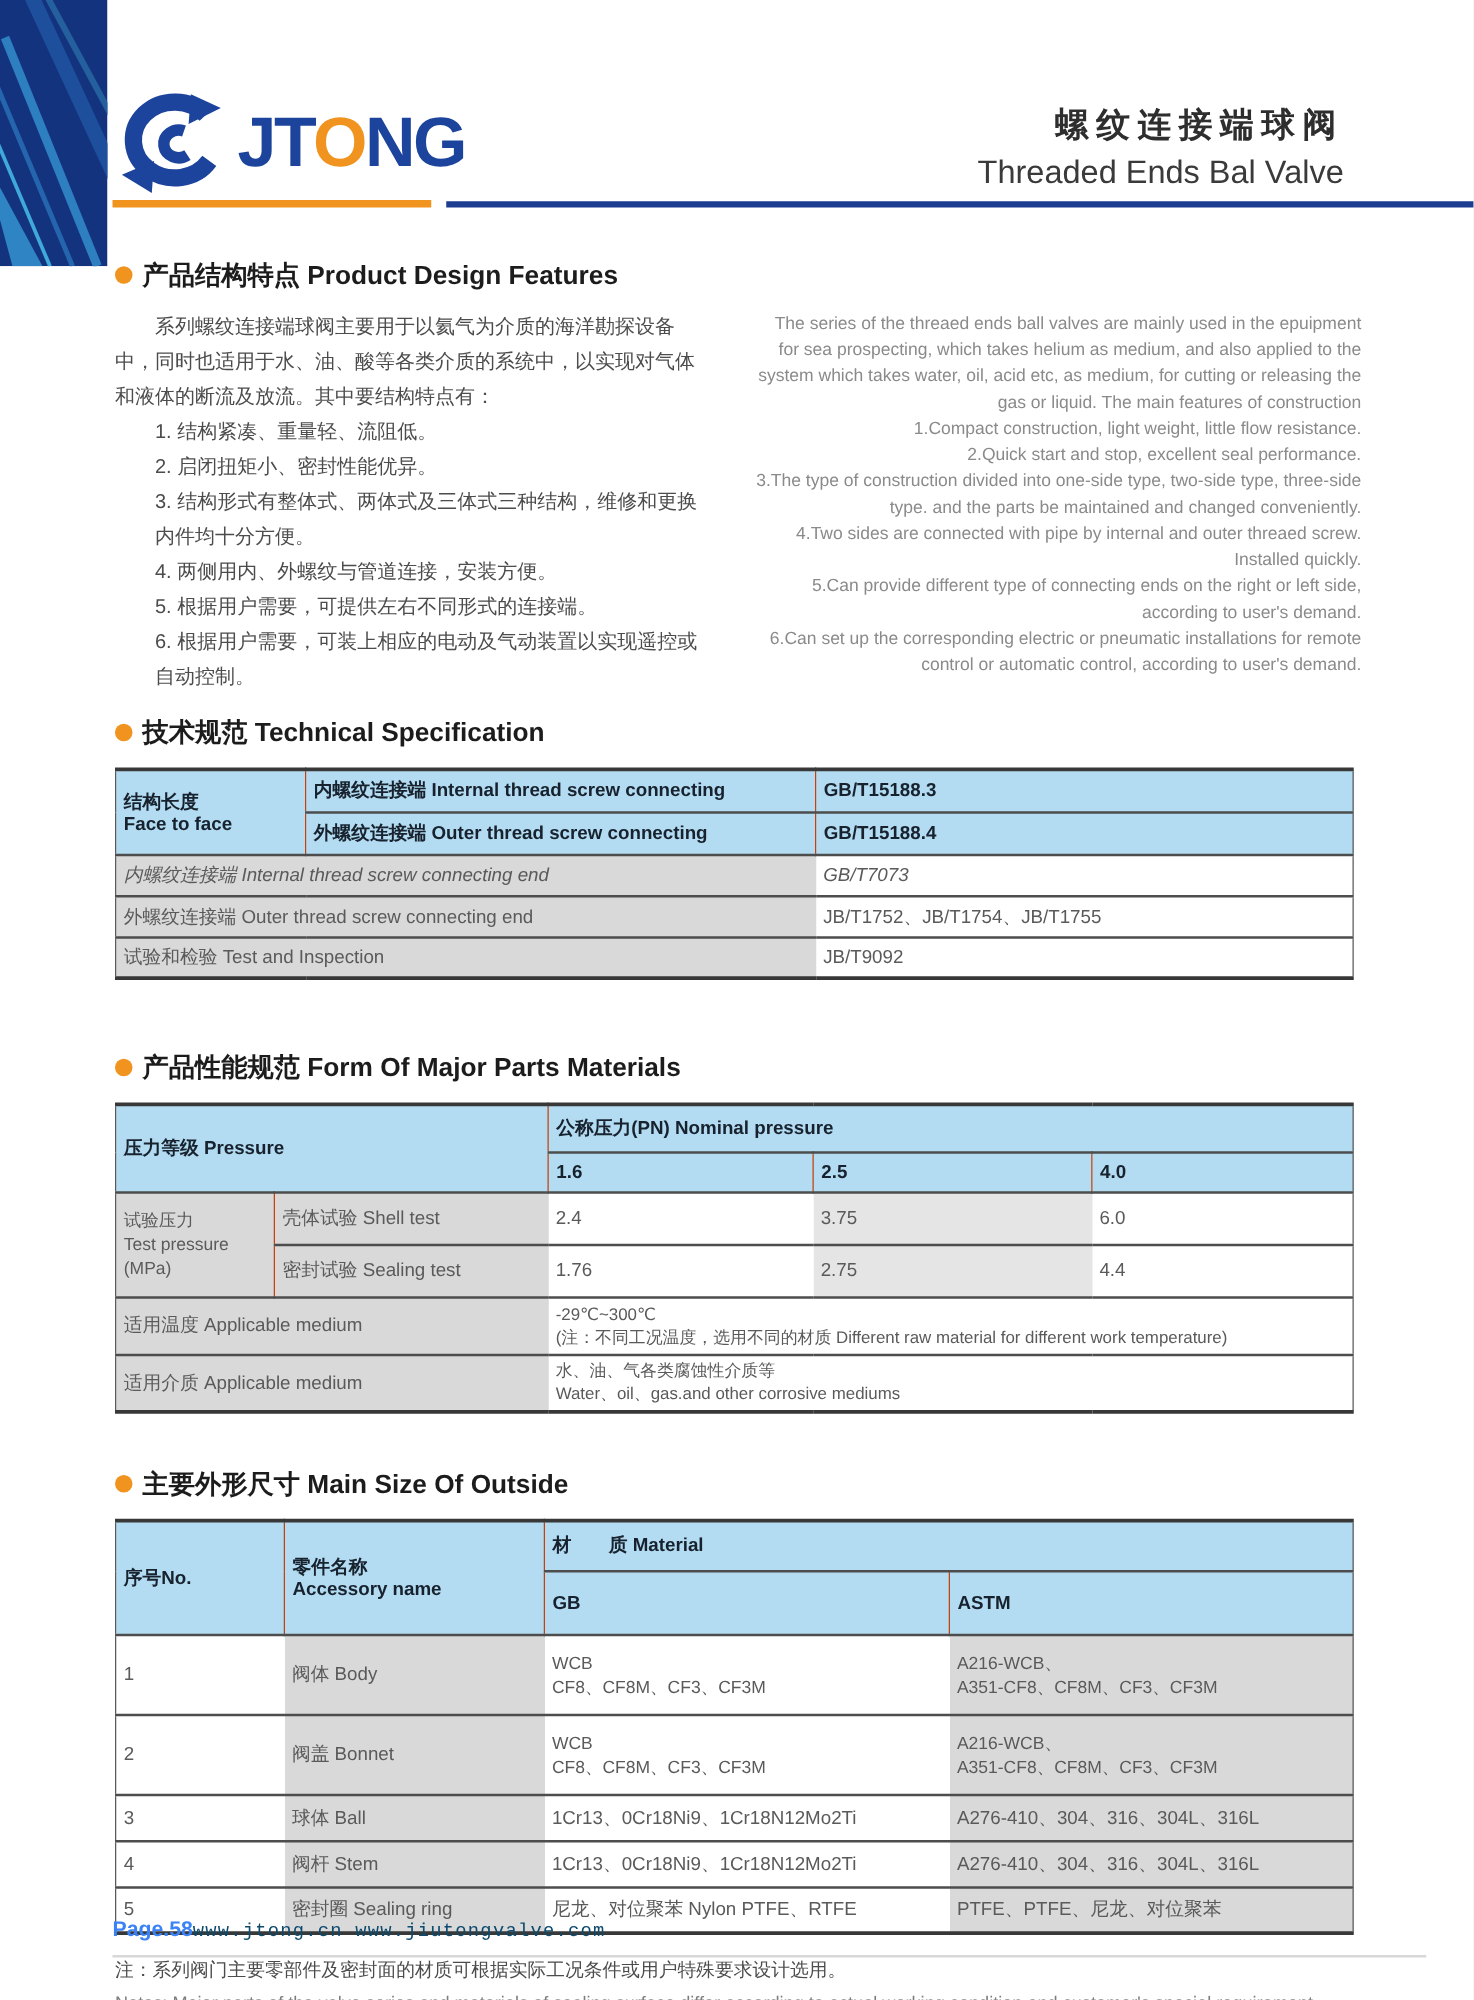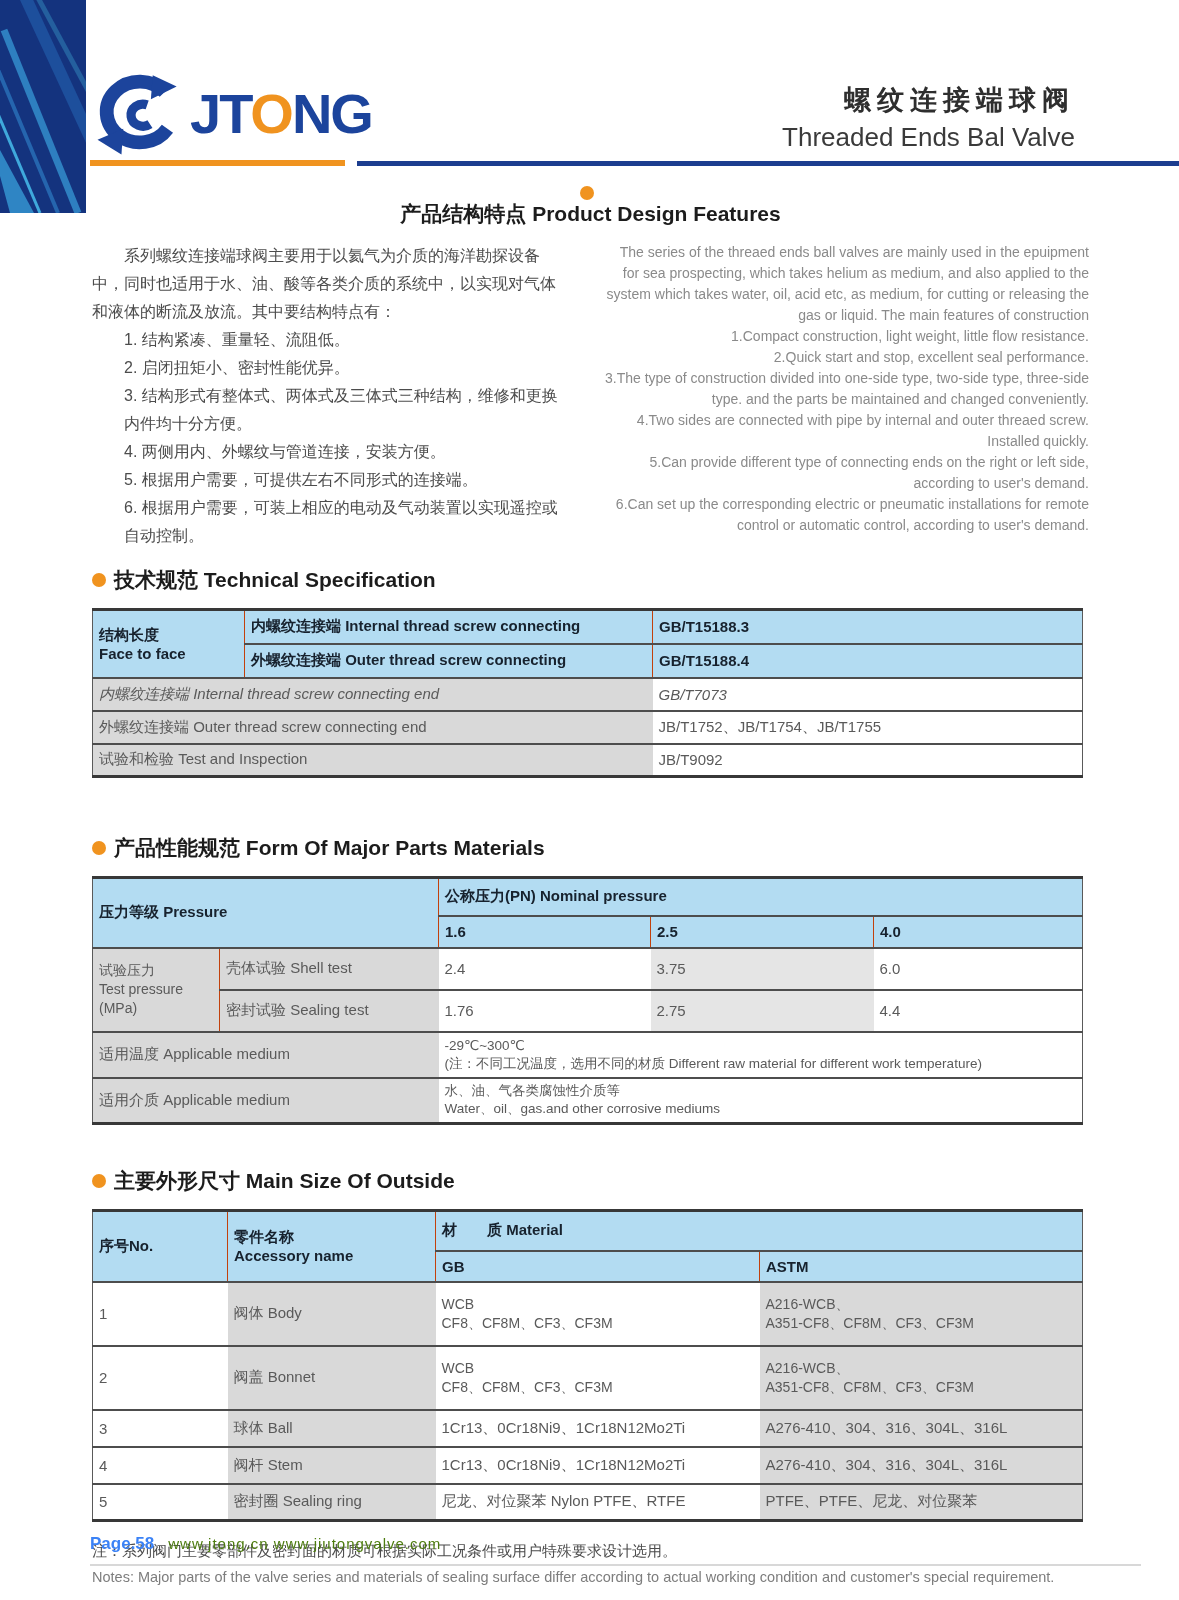--- a/index.html
+++ b/index.html
@@ -56,21 +56,21 @@
   .notes { margin:16px 90px 0 92px; }
   .note-zh { font-size:15px; color:#4c4c4c; line-height:26px; }
   .note-en { font-size:14.5px; color:#7d7d7d; line-height:26px; }
   
   .footer {
     position:absolute; left:90px; right:38px; top:1534px;
     border-bottom:2px solid #d8d8d8; padding-bottom:10px;
     display:flex; align-items:baseline;
   }
   .footer .page-no { font-size:17px; font-weight:700; color:#3b82f6; }
-  .footer .urls { font-size:15px; color:#4d7c0f; margin-left:14px; letter-spacing:1px; }
+  .footer .urls { font-size:15px; color:#0c4a6e; margin-left:0; letter-spacing:1px;font-family:Liberation Mono, monospace; }
   
   .mt-sec2 { margin-top:16px; }
   .mt-table { margin-top:14px; }
   .mt-sec3 { margin-top:56px; }
   .mt-sec4 { margin-top:42px; }
 </style>
 </head>
 <body>
 
 <div class="page">
@@ -99,21 +99,21 @@
       <div class="head-title-zh">螺纹连接端球阀</div>
       <div class="head-title-en">Threaded Ends Bal Valve</div>
     </div>
     <div class="head-rule">
       <div class="orange-seg"></div>
       <div class="gap-seg"></div>
       <div class="navy-seg"></div>
     </div>
   </div>
 
-  <div class="section-heading" style="margin-top:16px;flex-direction:column;">
+  <div class="section-heading" style="margin-top:36px;">
     <span class="dot"></span>
     <span>产品结构特点 Product Design Features</span>
   </div>
   <div class="features-cols">
     <div class="feat-zh">
       <p class="intro">系列螺纹连接端球阀主要用于以氦气为介质的海洋勘探设备中，同时也适用于水、油、酸等各类介质的系统中，以实现对气体和液体的断流及放流。其中要结构特点有：</p>
       <p class="item">1. 结构紧凑、重量轻、流阻低。</p>
       <p class="item">2. 启闭扭矩小、密封性能优异。</p>
       <p class="item">3. 结构形式有整体式、两体式及三体式三种结构，维修和更换内件均十分方便。</p>
       <p class="item">4. 两侧用内、外螺纹与管道连接，安装方便。</p>
@@ -238,21 +238,21 @@
       </colgroup>
     <tbody>
         <tr style="height:40px;">
       <td class="blue" rowspan="2">序号No.</td>
       <td class="blue vline" rowspan="2">
         <div>零件名称</div>
         <div>Accessory name</div>
       </td>
       <td class="blue vline" colspan="2">材　　质 Material</td>
     </tr>
-    <tr style="height:31px;">
+    <tr style="height:51px;">
       <td class="blue vline">GB</td>
       <td class="blue vline">ASTM</td>
     </tr>
     <tr style="height:64px;">
       <td>1</td>
       <td class="gray">阀体 Body</td>
       <td>
         <div class="cell-2line">WCB</div>
         <div class="cell-2line">CF8、CF8M、CF3、CF3M</div>
       </td>

